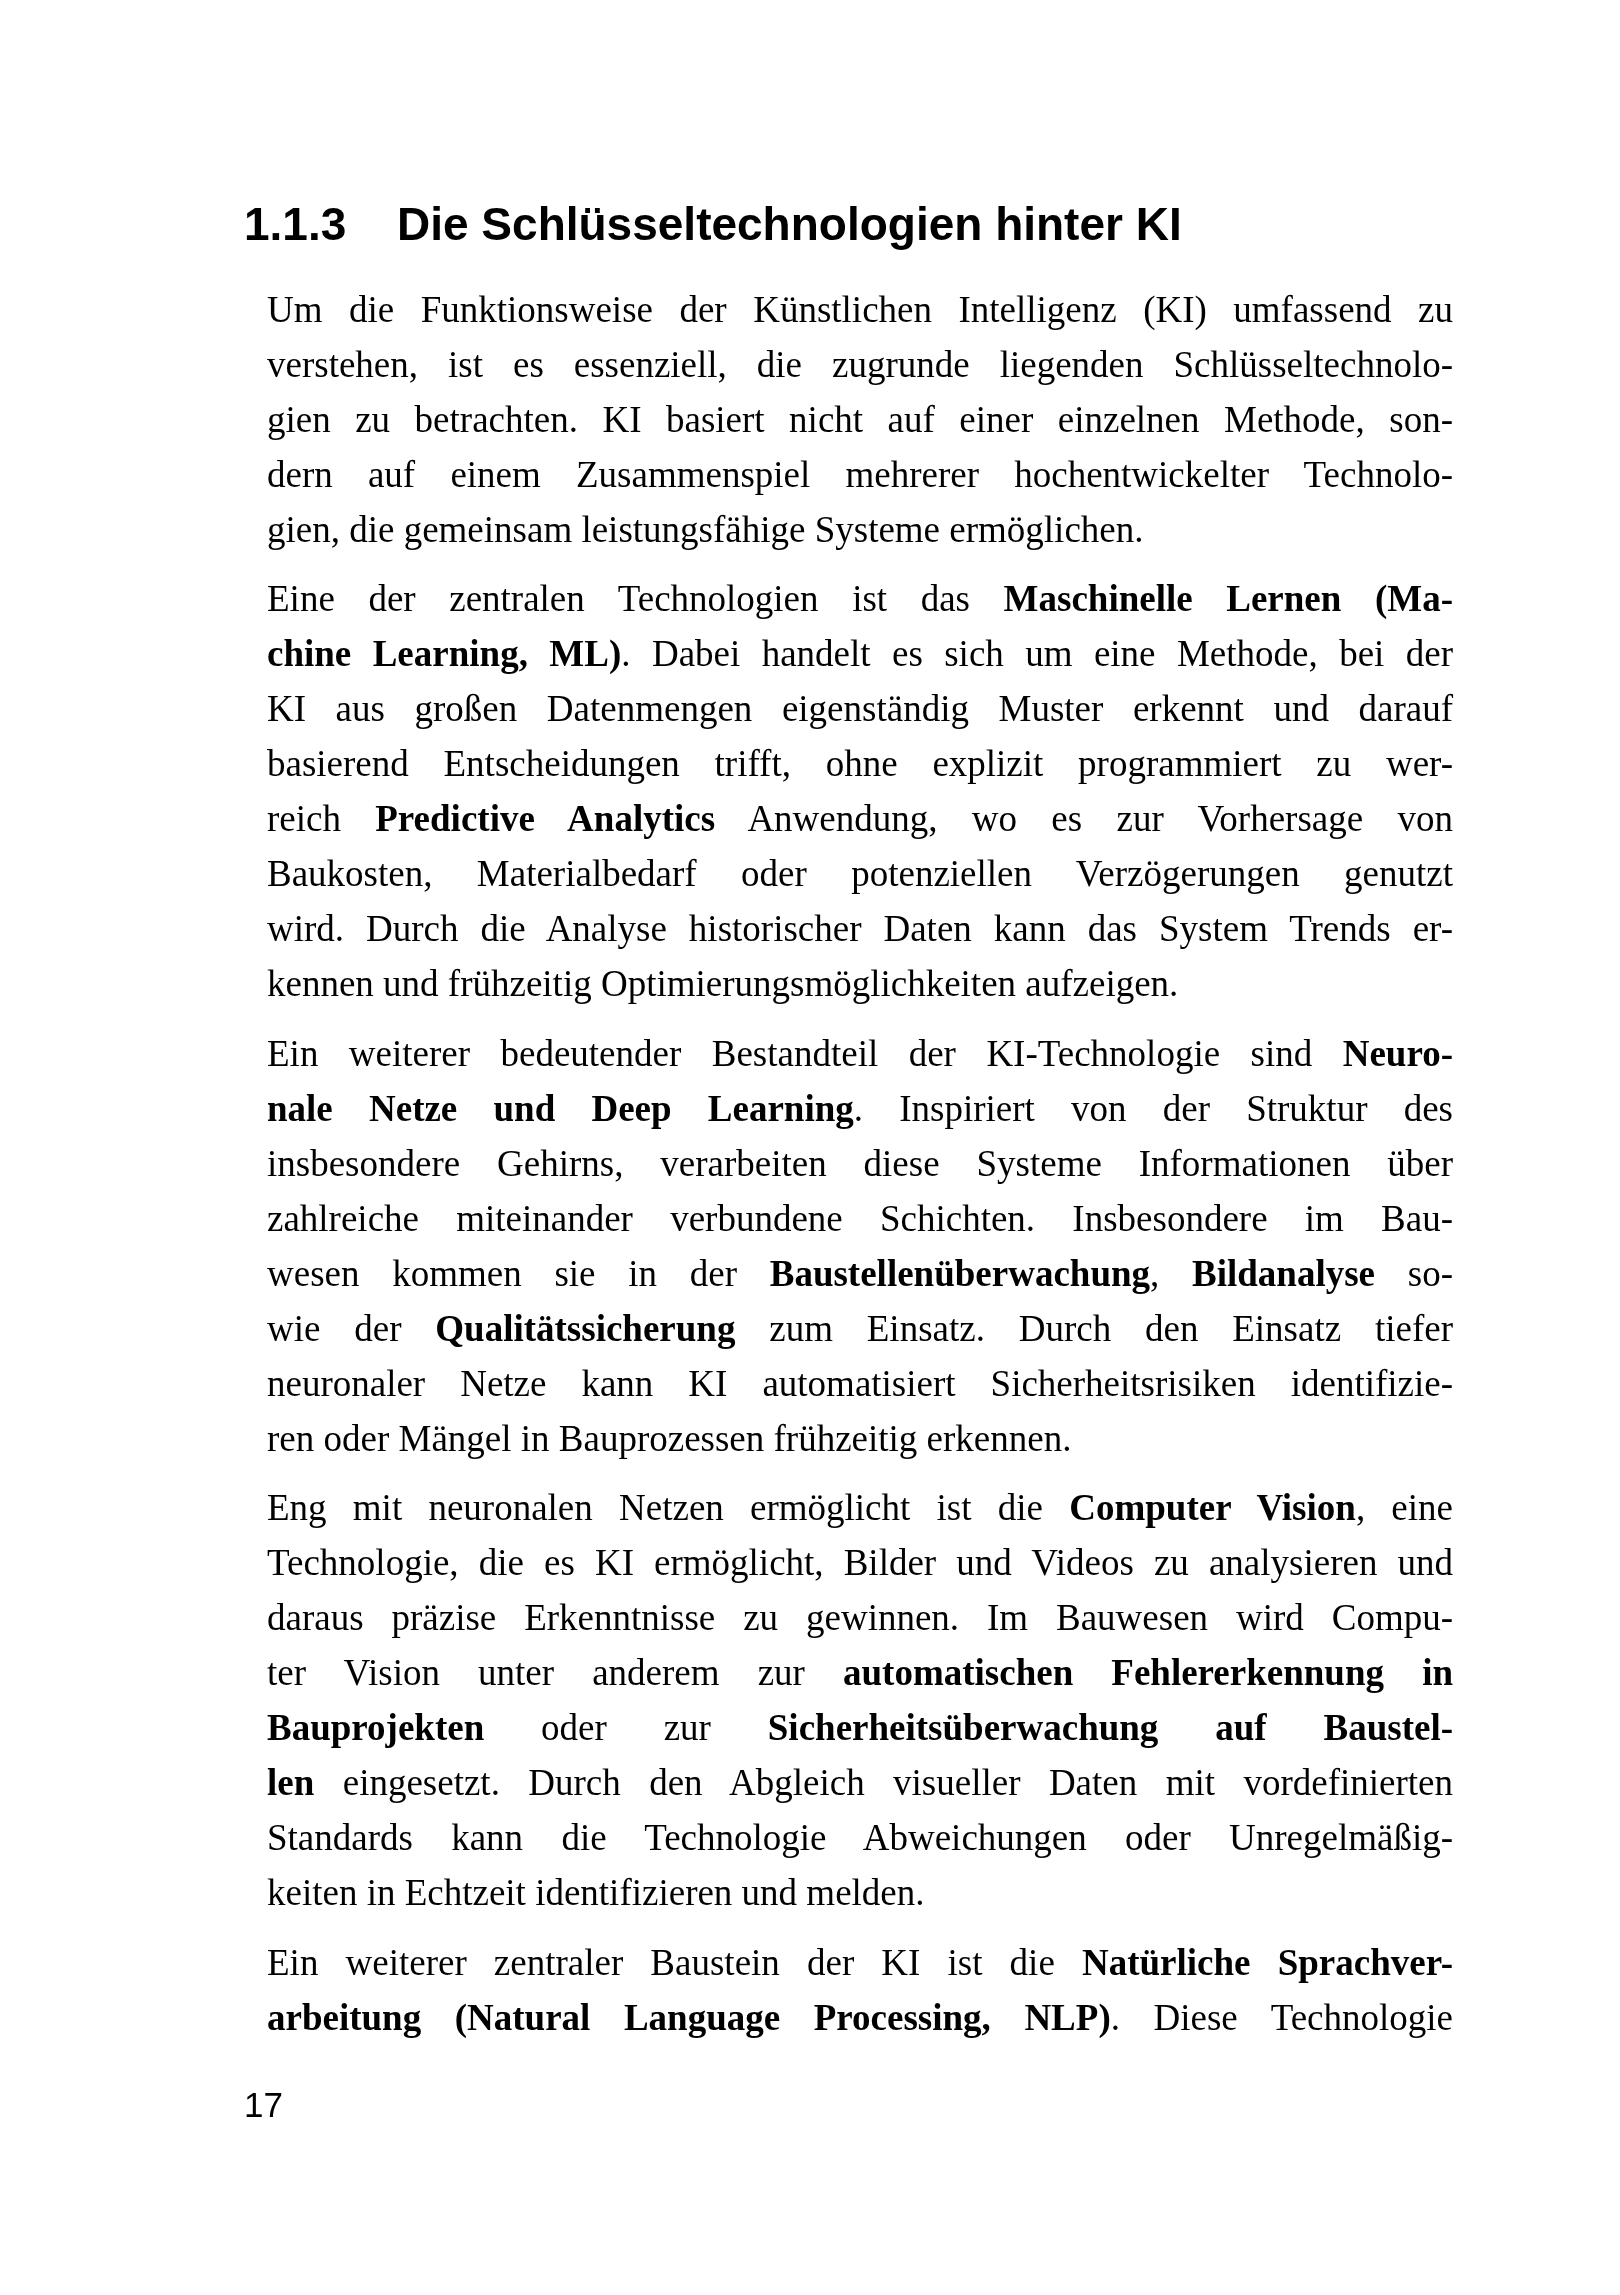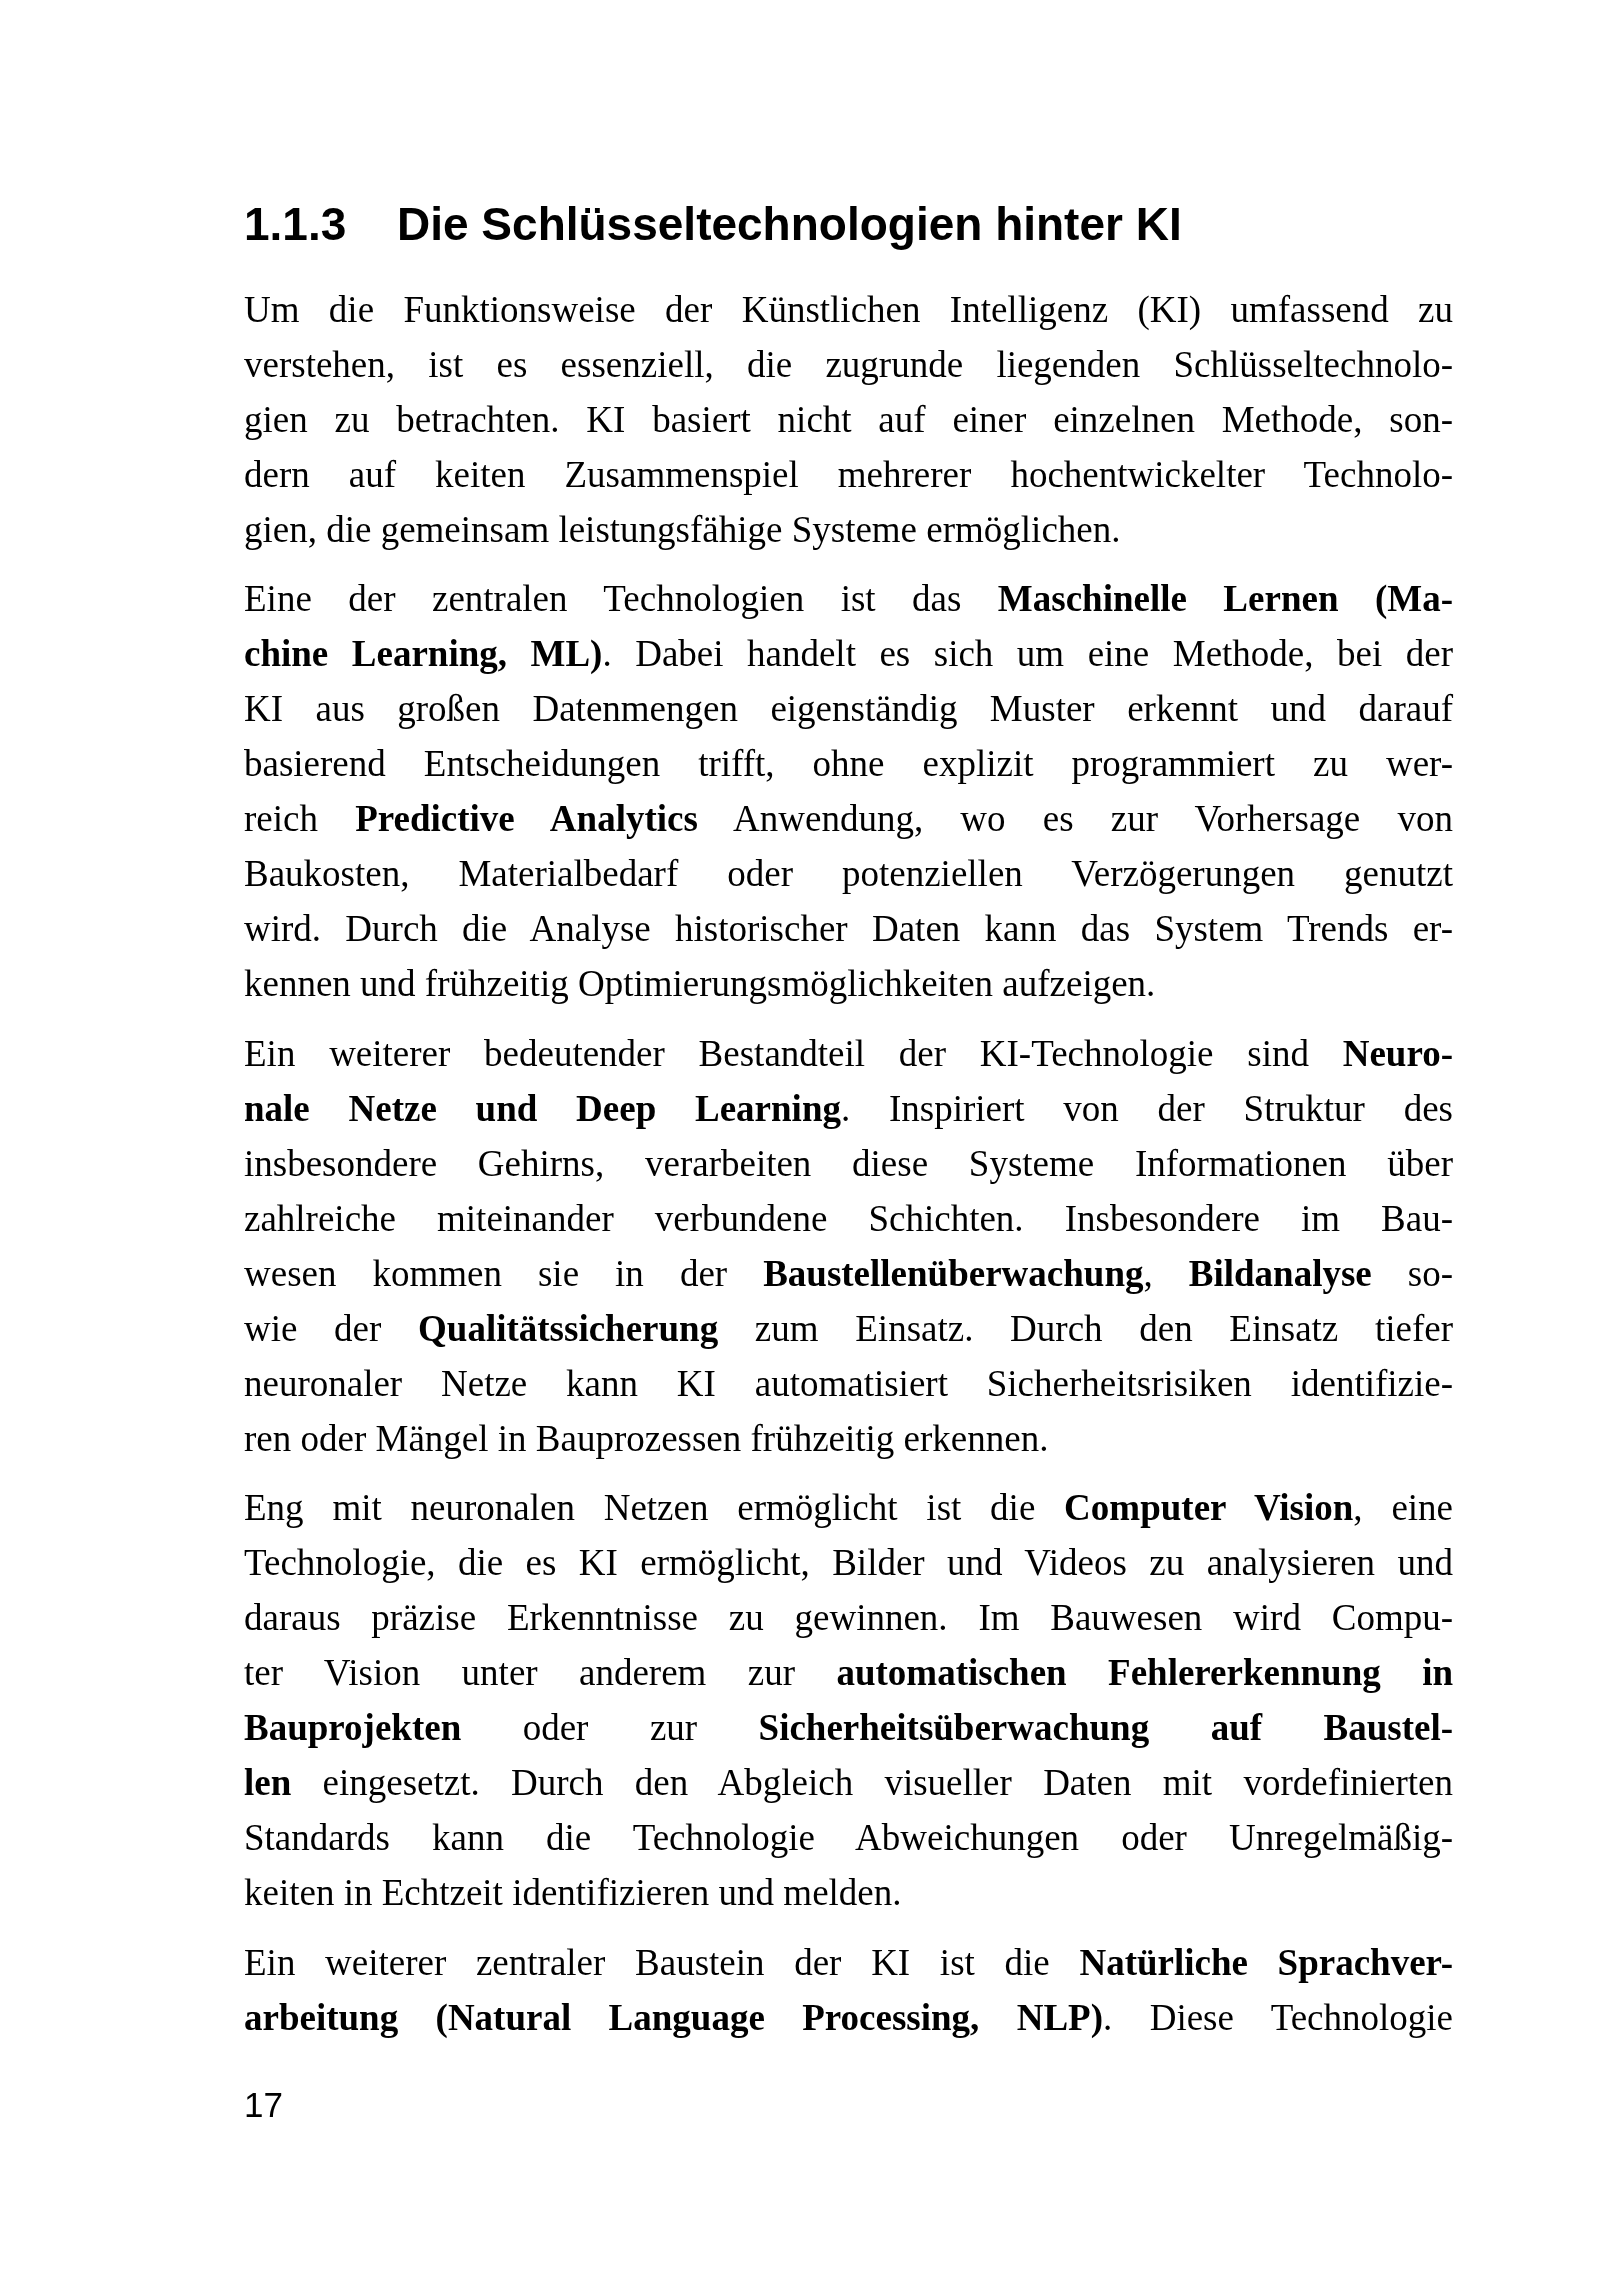--- a/index.html
+++ b/index.html
@@ -25,20 +25,21 @@
   .hnum { display: inline-block; min-width: 153px; }
   .para { margin: 0; }
   .heading + .paras .para:first-child { margin-top: 34px; }
   .para + .para { margin-top: 14.4px; }
   .line {
     font: 37px/55px "Liberation Serif", serif;
     text-align: justify;
     text-align-last: justify;
     white-space: normal;
     color: #000000;
+    margin-left: 23px;
   }
   .line.last { text-align-last: left; }
   .b { font-weight: bold; }
   .pagenum {
     margin-top: 42px;
     text-align: left;
     font: 35px/35px "Liberation Sans", sans-serif;
     color: #000000;
   }
 </style>
@@ -46,21 +47,21 @@
 <body>
 
 <div class="page">
   <div class="content">
     <h1 class="heading"><span class="hnum">1.1.3</span><span>Die Schlüsseltechnologien hinter KI</span></h1>
     <div class="paras">
         <div class="para">
           <div class="line"><span>Um die Funktionsweise der Künstlichen Intelligenz (KI) umfassend zu</span></div>
           <div class="line"><span>verstehen, ist es essenziell, die zugrunde liegenden Schlüsseltechnolo-</span></div>
           <div class="line"><span>gien zu betrachten. KI basiert nicht auf einer einzelnen Methode, son-</span></div>
-          <div class="line"><span>dern auf keiten Zusammenspiel mehrerer hochentwickelter Technolo-</span></div>
+          <div class="line"><span>dern auf einem Zusammenspiel mehrerer hochentwickelter Technolo-</span></div>
           <div class="line last"><span>gien, die gemeinsam leistungsfähige Systeme ermöglichen.</span></div>
         </div>
         <div class="para">
           <div class="line"><span>Eine der zentralen Technologien ist das </span><span class="b">Maschinelle Lernen (Ma-</span></div>
           <div class="line"><span class="b">chine Learning, ML)</span><span>. Dabei handelt es sich um eine Methode, bei der</span></div>
           <div class="line"><span>KI aus großen Datenmengen eigenständig Muster erkennt und darauf</span></div>
           <div class="line"><span>basierend Entscheidungen trifft, ohne explizit programmiert zu wer-</span></div>
           <div class="line"><span>reich </span><span class="b">Predictive Analytics</span><span> Anwendung, wo es zur Vorhersage von</span></div>
           <div class="line"><span>Baukosten, Materialbedarf oder potenziellen Verzögerungen genutzt</span></div>
           <div class="line"><span>wird. Durch die Analyse historischer Daten kann das System Trends er-</span></div>

